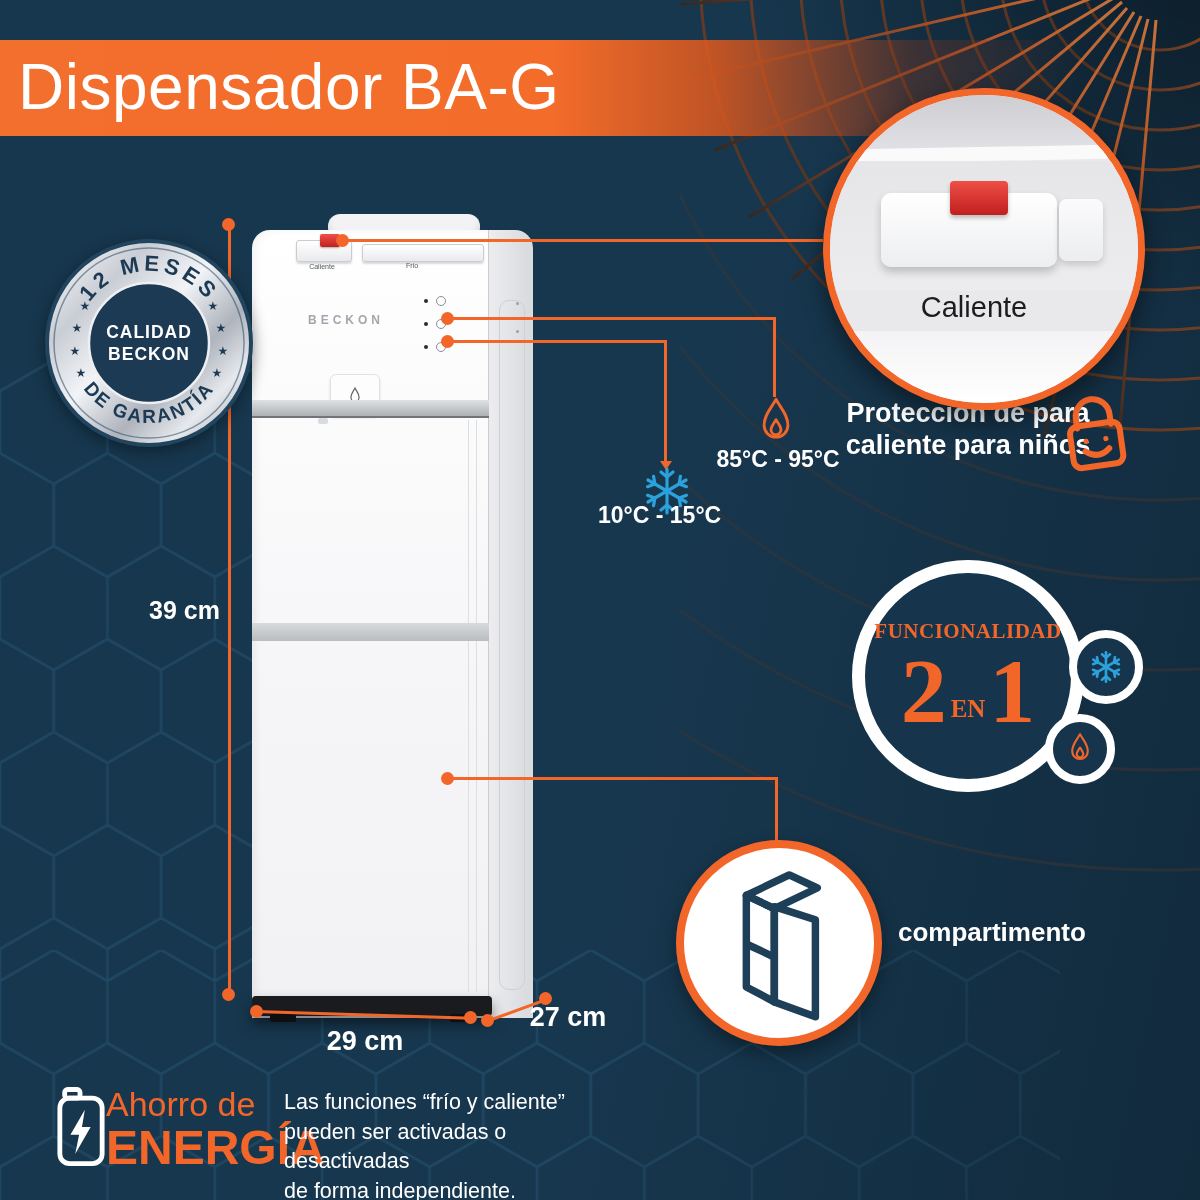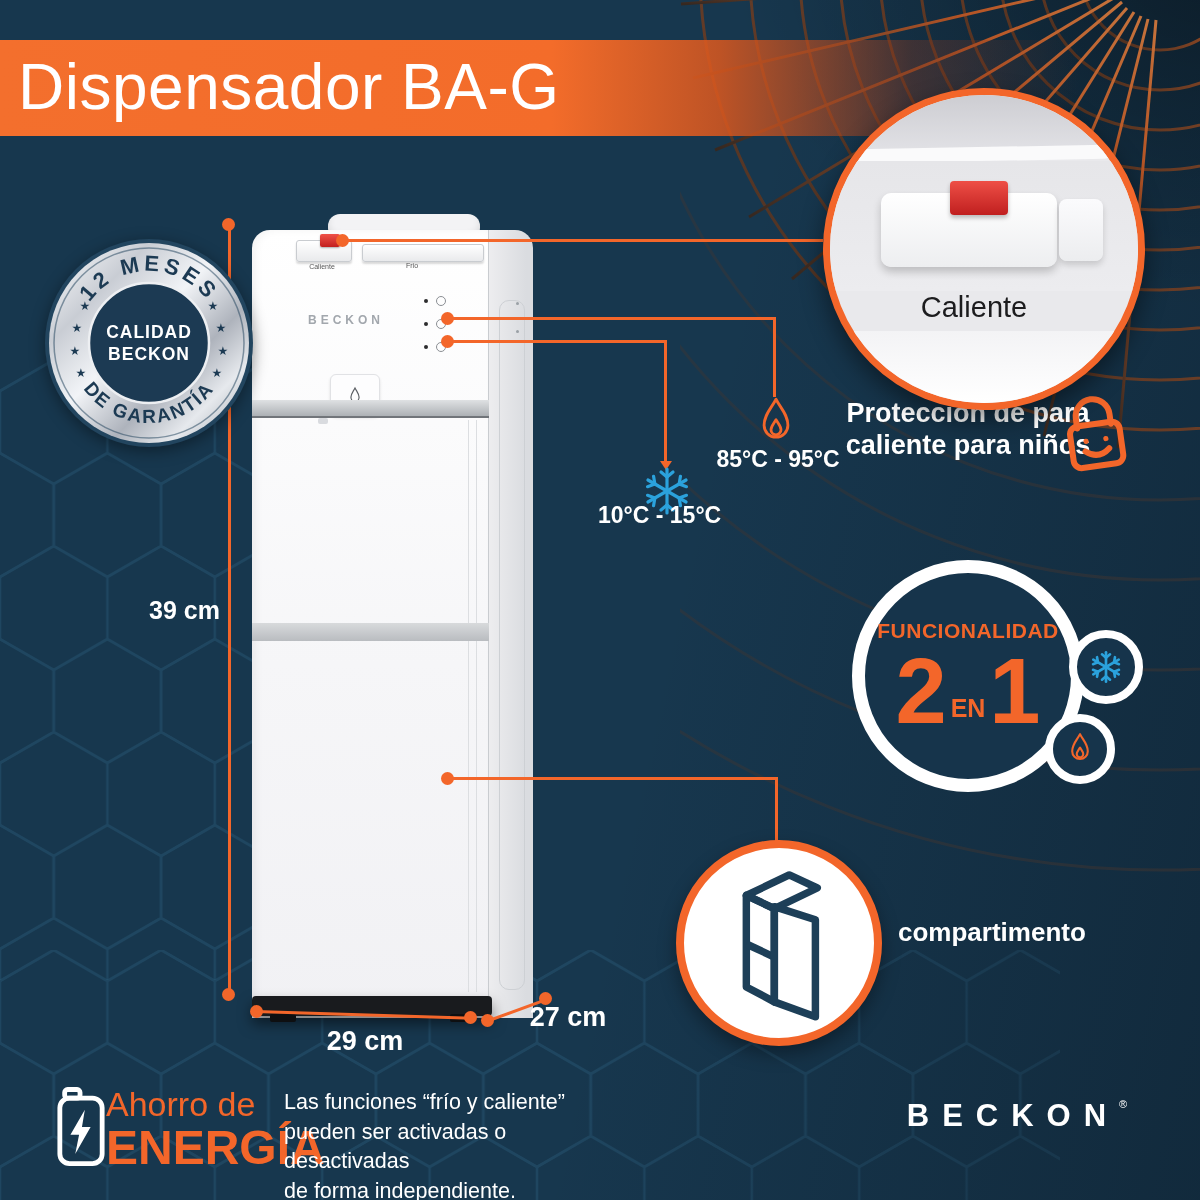--- a/index.html
+++ b/index.html
@@ -100,21 +100,21 @@
   #child-safety{left:818px;top:398px;width:300px;text-align:center;font-size:27px;
     line-height:1.18;}
   #padlock{left:1058px;top:388px;z-index:5;}
   #hot-temp-label{left:706px;top:446px;width:144px;text-align:center;font-size:23px;}
   #cold-temp-label{left:598px;top:502px;width:140px;text-align:left;font-size:23px;}
   #flame-big{left:753px;top:396px;z-index:5;}
   #snow-big{left:640px;top:464px;z-index:5;}
 
   
   #func-badge{left:852px;top:560px;width:206px;height:206px;border-radius:50%;
-    border:13px solid #fff;background:#16344b;z-index:5;}
+    border:13px solid #fff;background:#16344b;z-index:5;font-family:Liberation Serif, serif;}
   #func-title{left:0;top:46px;width:206px;text-align:center;color:#F3662A;
     font-size:21px;font-weight:bold;letter-spacing:.5px;}
   #func-nums{left:0;top:72px;width:206px;display:flex;align-items:flex-end;
     justify-content:center;color:#F3662A;font-weight:bold;}
   .func-big{font-size:92px;line-height:1;}
   #func-en{font-size:25px;margin:0 4px 14px 4px;}
   .sat{border-radius:50%;border:8px solid #fff;background:#16344b;z-index:6;
     display:flex;align-items:center;justify-content:center;}
   #sat-cold{left:1069px;top:630px;width:58px;height:58px;}
   #sat-hot{left:1045px;top:714px;width:54px;height:54px;}
@@ -463,18 +463,15 @@
     </g>
     <path d="M30,24 L15,50 L24,50 L20,70 L36,42 L27,42 Z" fill="#fff"></path>
   </svg>
   <div class="abs" id="energy-1">Ahorro de</div>
   <div class="abs" id="energy-2">ENERGÍA</div>
   <div class="abs" id="energy-desc">Las funciones “frío y caliente”
 pueden ser activadas o desactivadas
 de forma independiente.</div>
 
   <div class="abs" id="footer-brand">
-    <div>
-      <span id="brand-name">BECKON</span><sup id="brand-reg">®</sup>
-    </div>
   </div>
 
 </div>
 
 </body></html>

